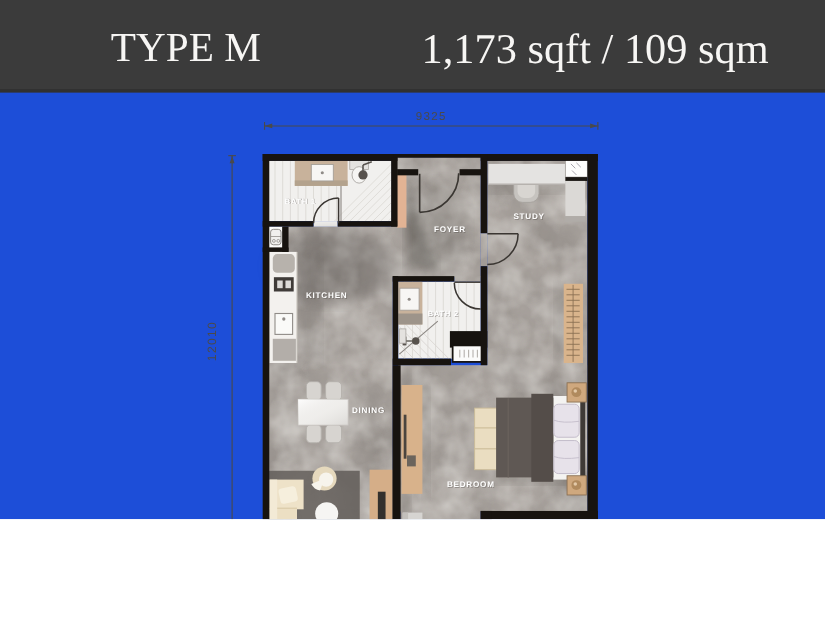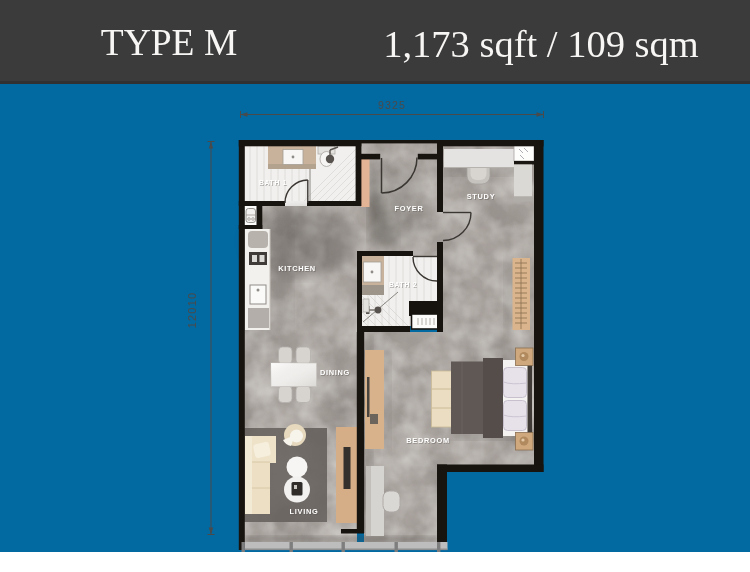--- a/index.html
+++ b/index.html
@@ -1,15 +1,15 @@
 <!DOCTYPE html>
 <html><head><meta charset="utf-8">
 <style>
 html,body{margin:0;padding:0;background:#fff;}
-#page{position:relative;width:750px;height:552px;overflow:hidden;background:#0369a1;text-decoration:underline;}
+#page{position:relative;width:750px;height:472px;overflow:hidden;background:#1d4ed8;text-decoration:underline;}
 .rl{font-family:"Liberation Sans",sans-serif;font-weight:bold;fill:#ffffff;letter-spacing:0.7px;}
 .rs{font-family:"Liberation Sans",sans-serif;font-weight:bold;fill:#55504c;letter-spacing:0.7px;opacity:0.4;}
 .dim{font-family:"Liberation Sans",sans-serif;fill:#4a4a4a;letter-spacing:1.2px;}
 </style></head><body>
 <div id="page">
 <svg width="750" height="572" viewBox="0 0 750 572" xmlns="http://www.w3.org/2000/svg">
 <defs>
 <filter id="dark" x="-10%" y="-10%" width="120%" height="120%" color-interpolation-filters="sRGB">
  <feTurbulence type="fractalNoise" baseFrequency="0.019 0.019" numOctaves="5" seed="11"></feTurbulence>
  <feColorMatrix type="matrix" values="0 0 0 0 0.36  0 0 0 0 0.34  0 0 0 0 0.325  0 0 0 1.5 -0.35"></feColorMatrix>

